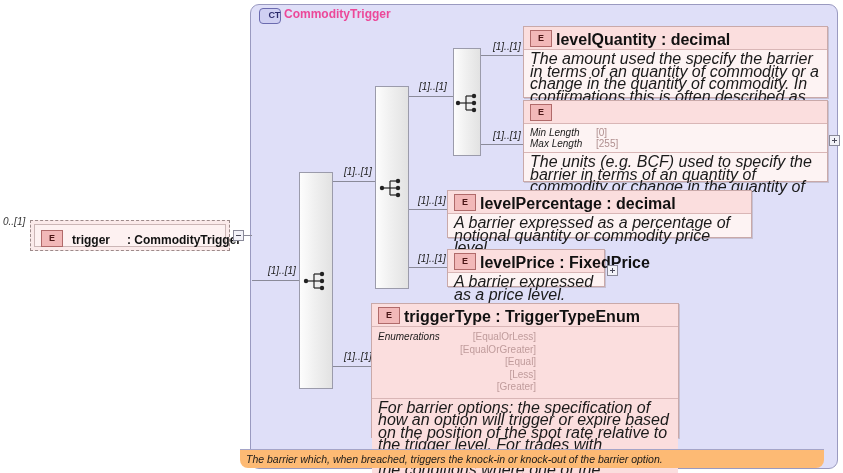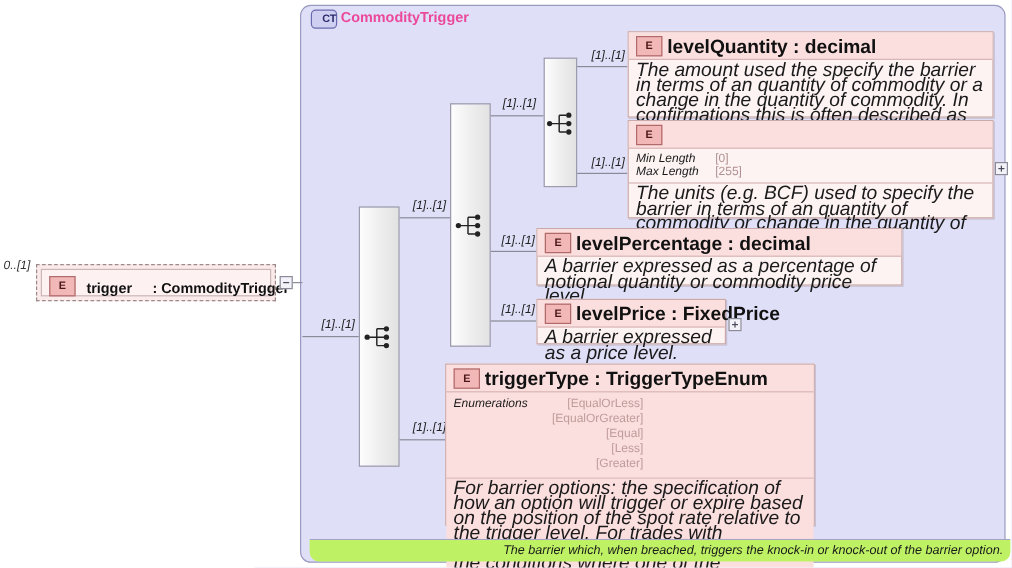--- a/index.html
+++ b/index.html
@@ -38,26 +38,25 @@
     font-size:9px;font-weight:bold;
     text-align:right;line-height:13px;
     letter-spacing:-.3px;
   }
   #ct-title{
     left:284px;top:7px;
     font-size:12px;font-weight:bold;color:#ec4899;
     white-space:nowrap;
   }
   #ct-desc{
-    left:258px;top:449px;width:584px;height:19px;
+    left:240px;top:449px;width:584px;height:19px;
     border-top:1px solid #a5a5c8;
-    background:#bef264;
+    background:#fdba74;
     border-radius:0 0 8px 8px;
     box-sizing:border-box;
-    text-align:right;
   }
   #ct-desc span{
     display:block;padding:3px 6px 0 6px;
     font-style:italic;font-size:10.5px;color:#1a1a1a;
     white-space:nowrap;
   }
 
   
   #root-card{
     left:30px;top:220px;width:200px;height:31px;

